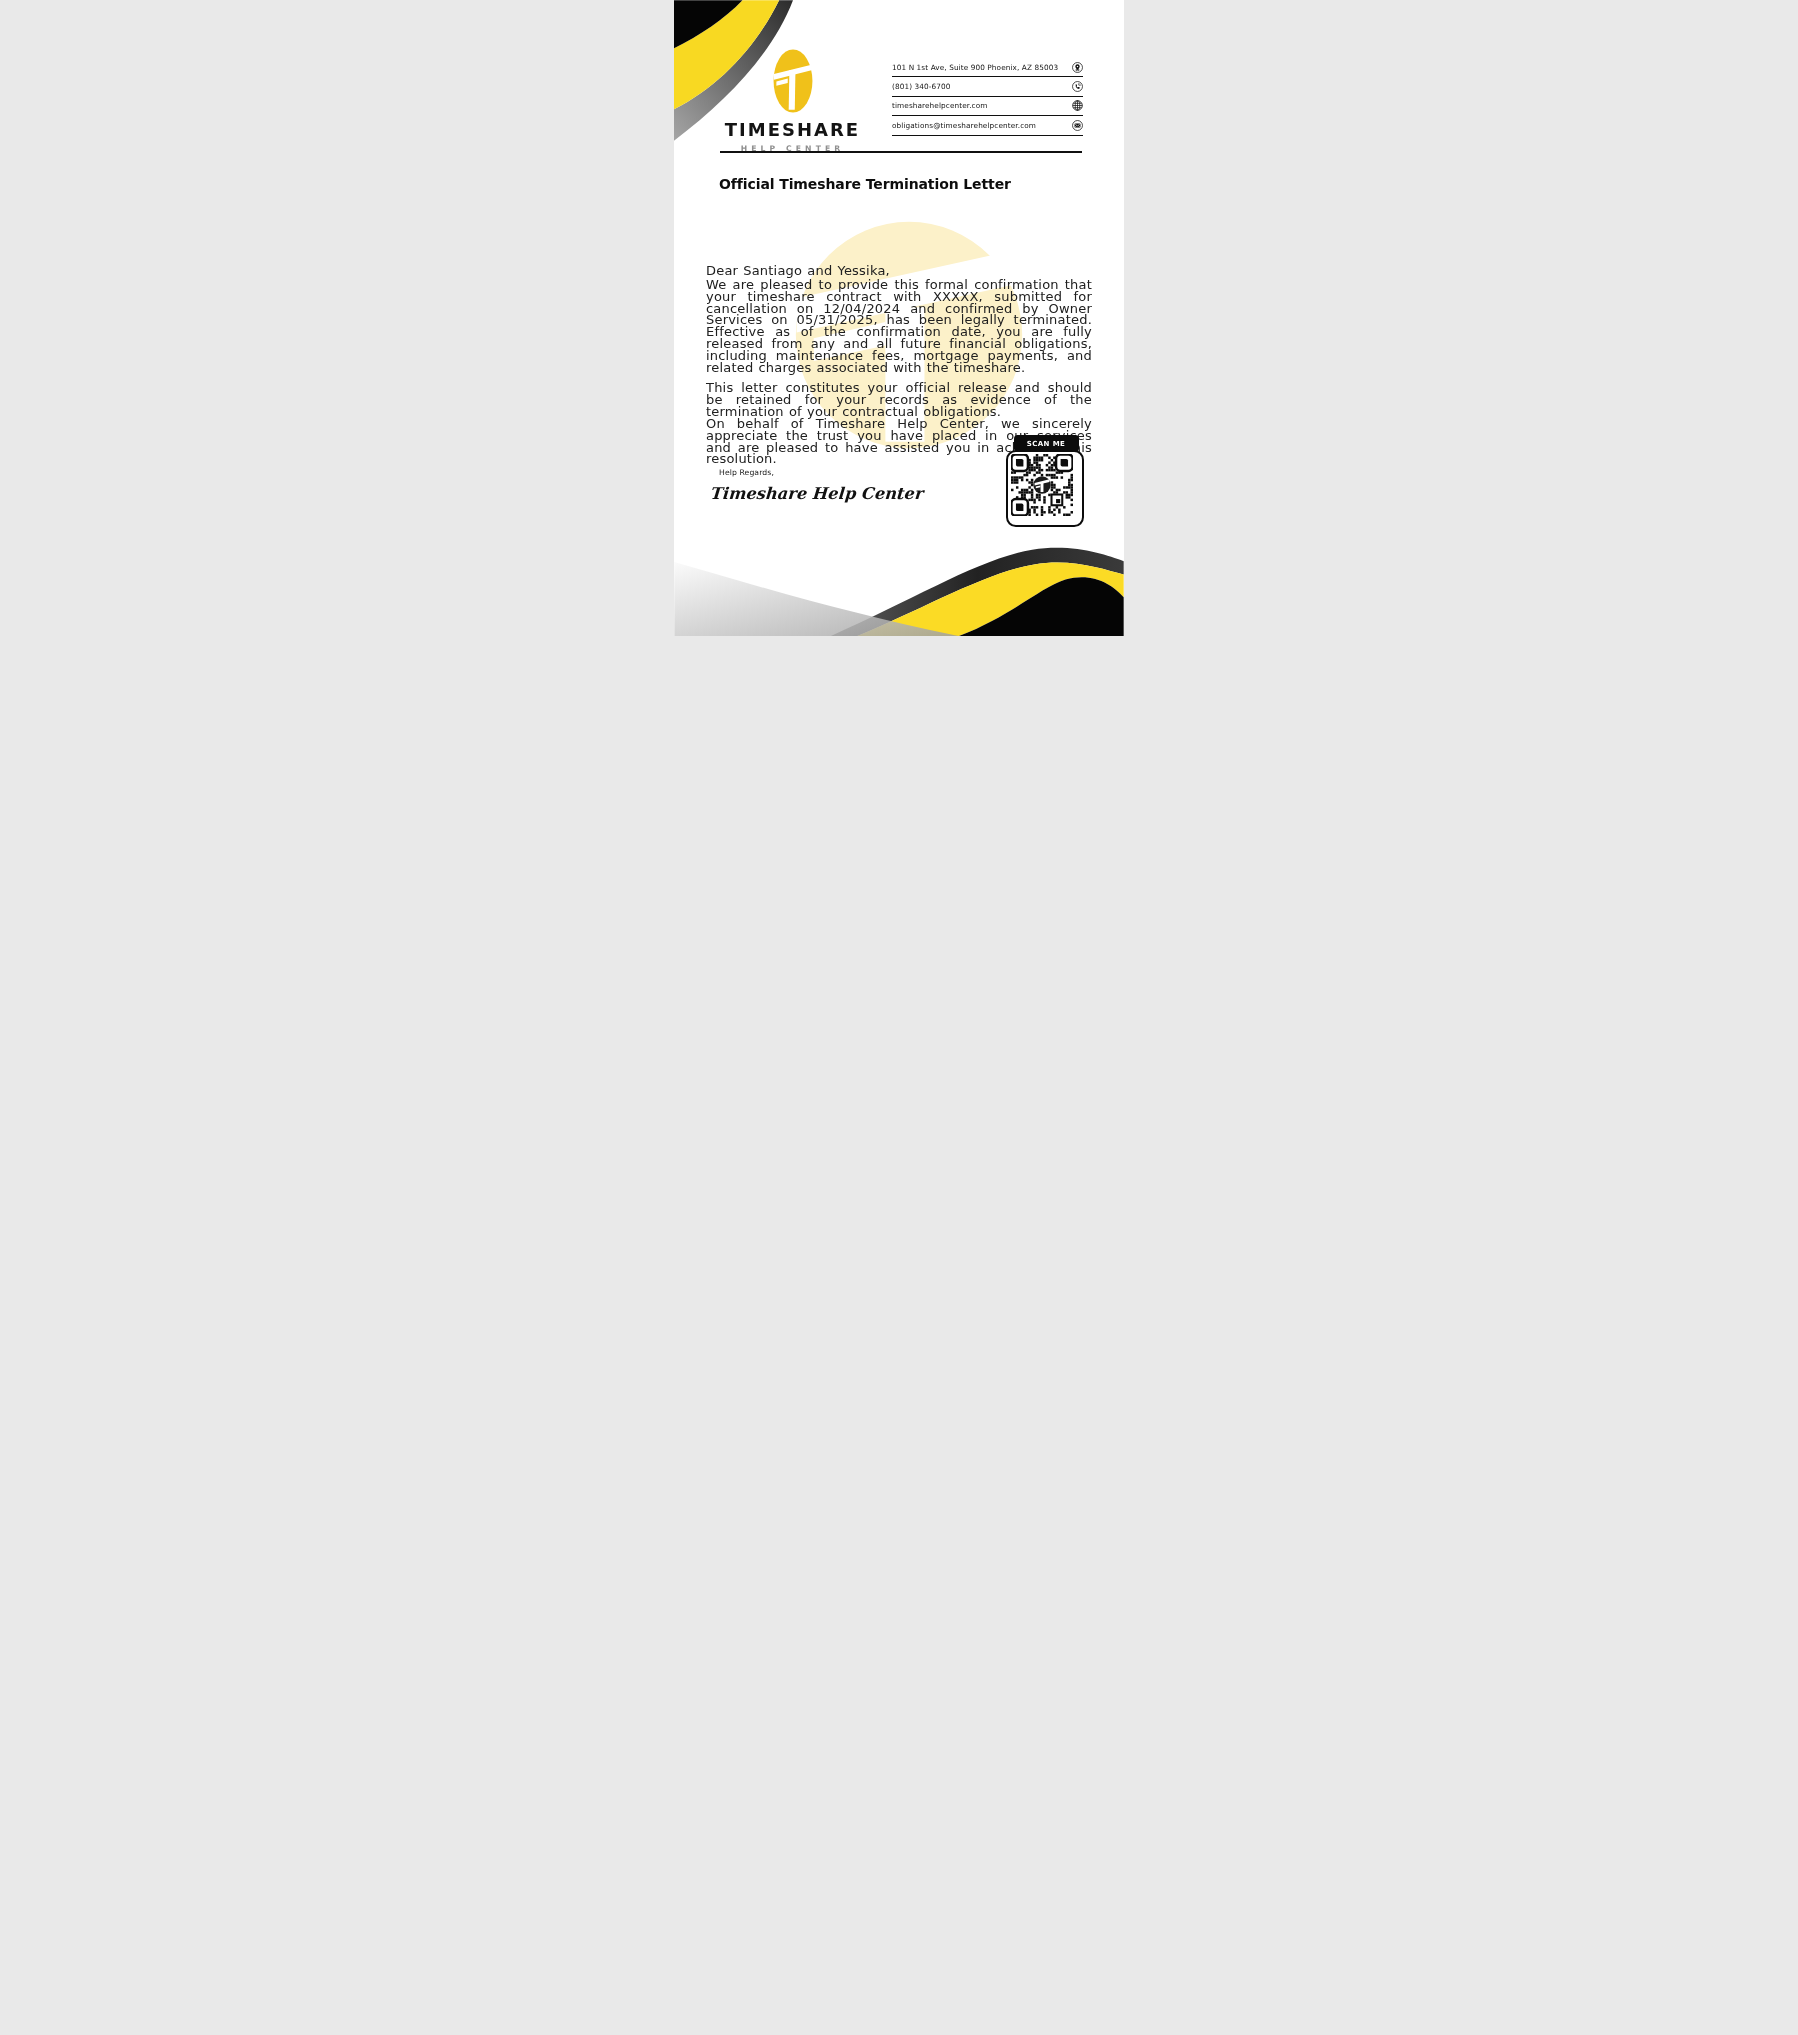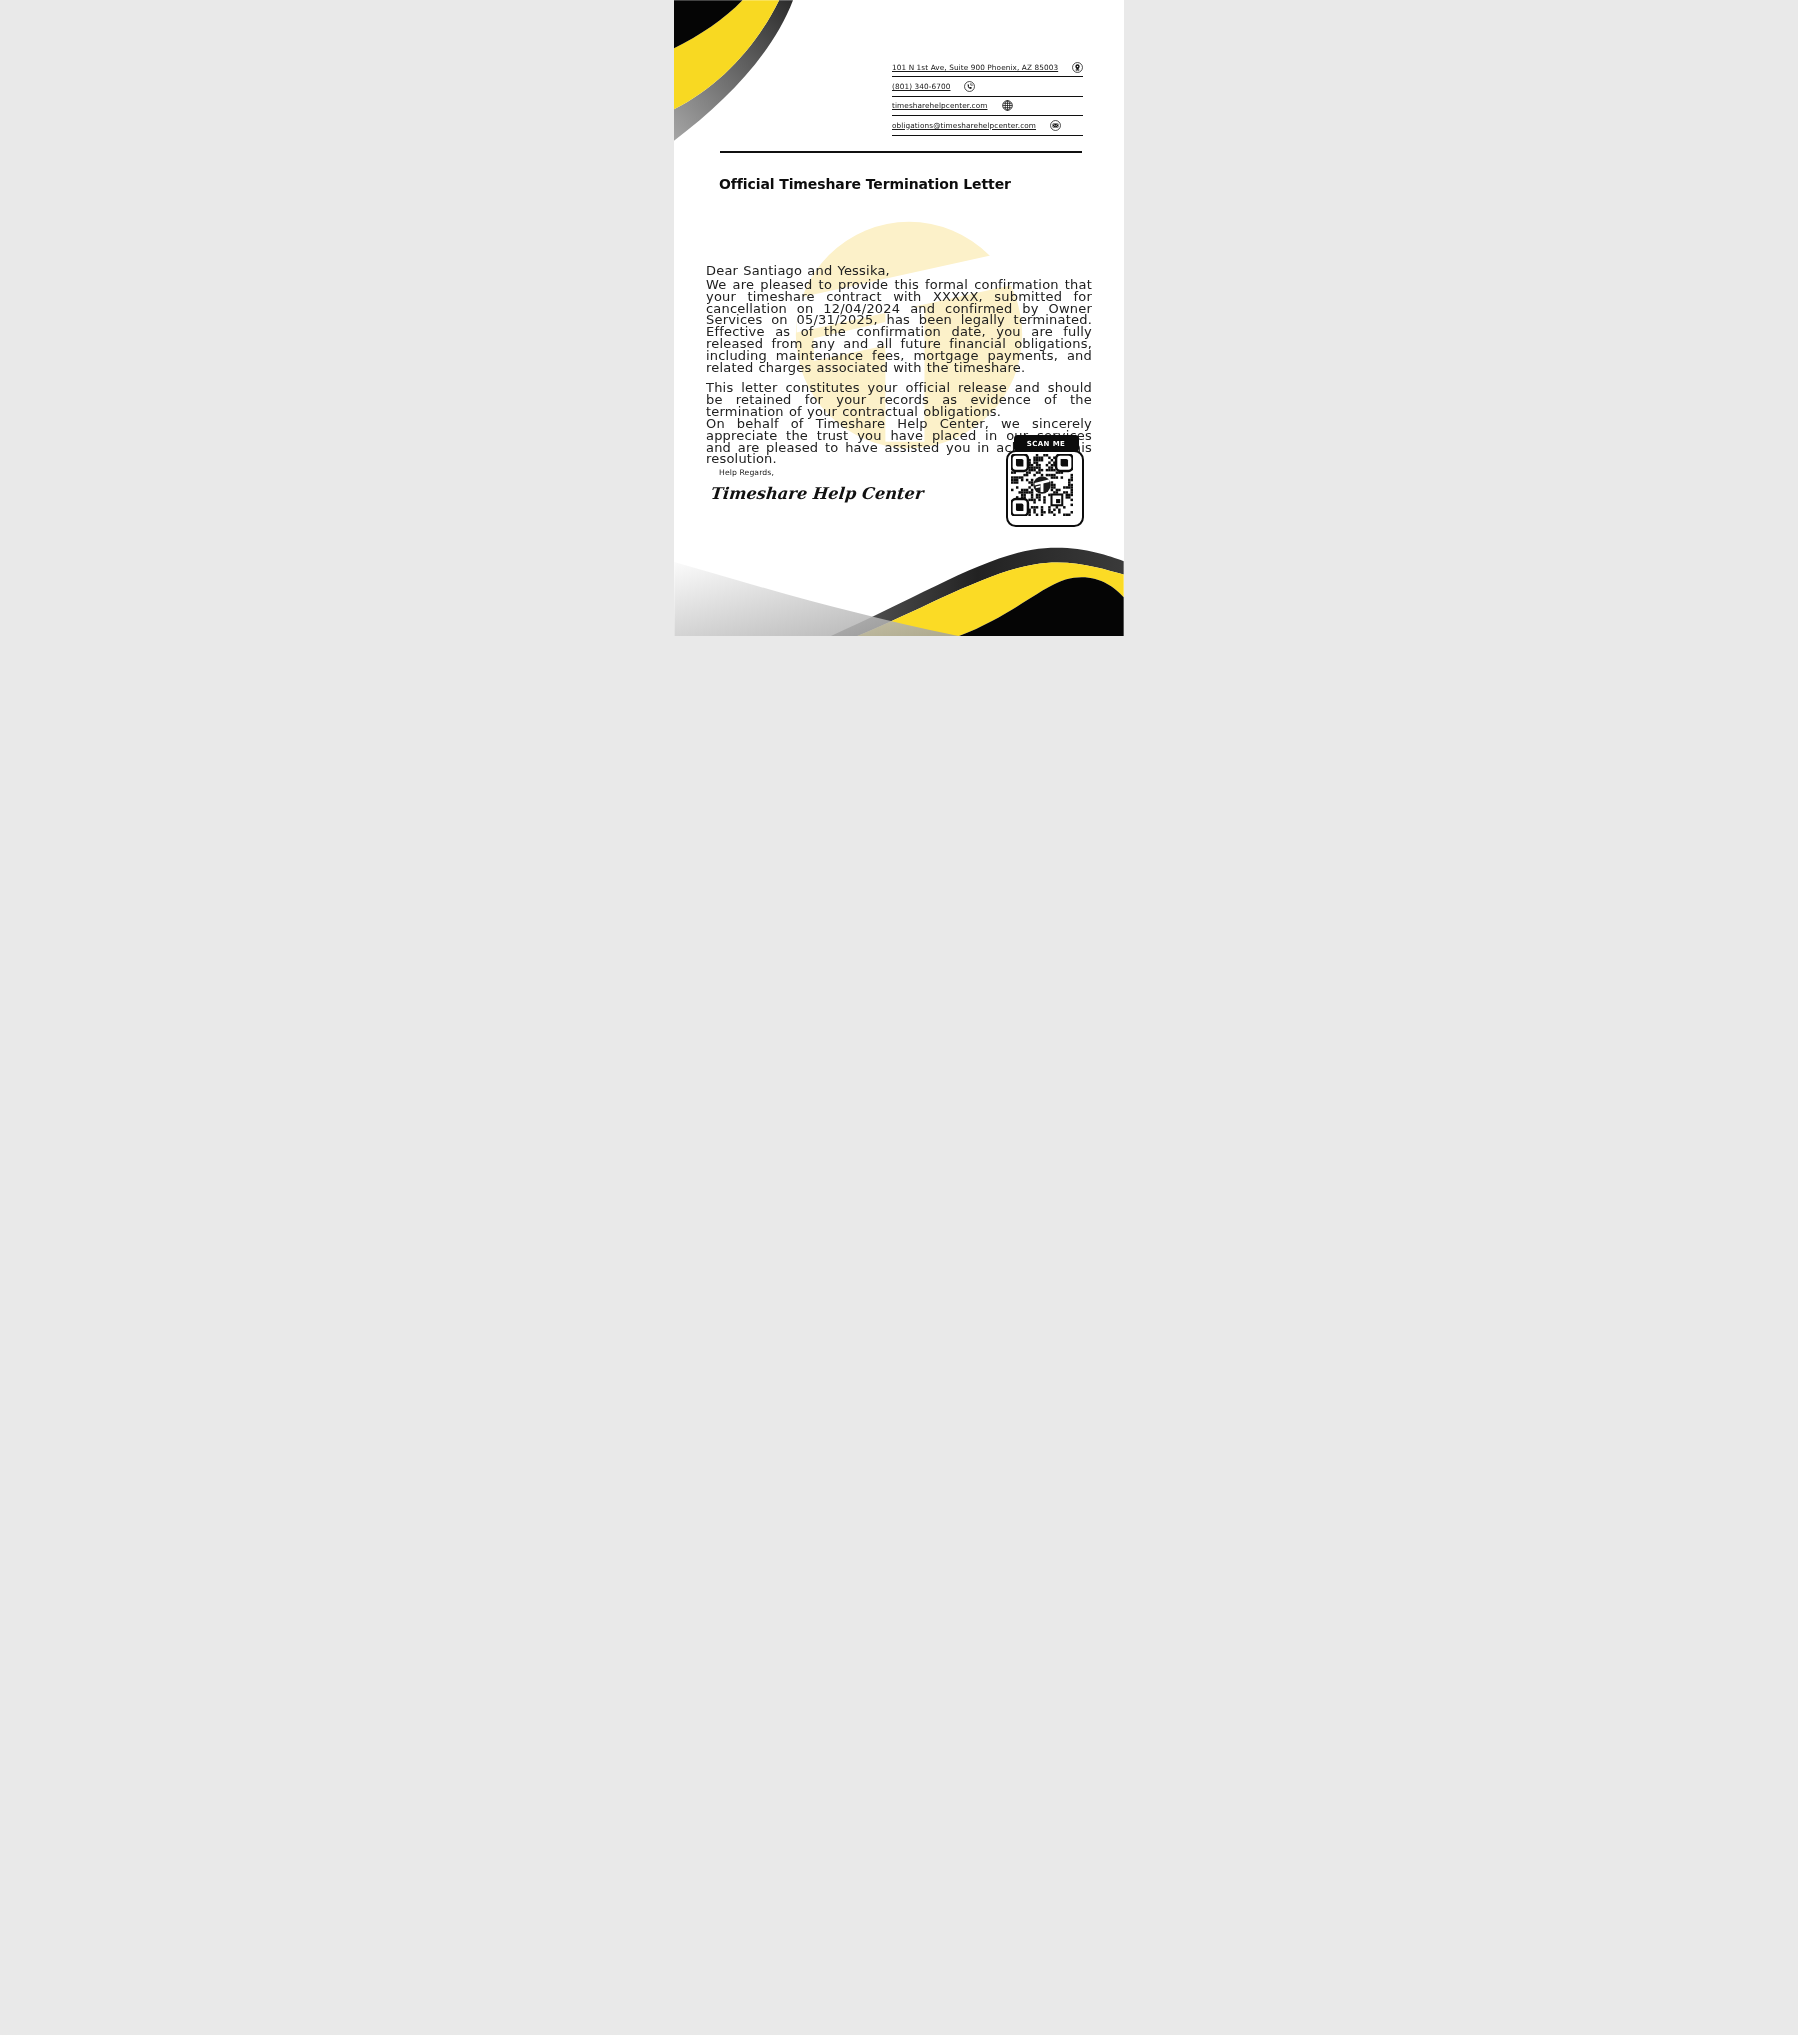--- a/index.html
+++ b/index.html
@@ -21,22 +21,22 @@
     font-size:18px;font-weight:bold;letter-spacing:2px;color:#141414;
     white-space:nowrap;
   }
   .brand-bottom{
     margin-top:4.1px;
     font-size:7.7px;font-weight:bold;letter-spacing:4.1px;color:#8f8f8f;
     white-space:nowrap;
   }
   .contact-block{position:absolute;left:218px;top:58px;width:191px;}
   .contact-row{
-    display:flex;align-items:center;justify-content:flex-start;gap:14px;
-    padding:3.7px 0;border-bottom:1.2px solid #101010;text-decoration:underline;
+    display:flex;align-items:center;justify-content:space-between;gap:14px;
+    padding:3.7px 0;border-bottom:1.2px solid #101010;
   }
   .contact-text{font-size:7.3px;letter-spacing:0.1px;color:#161616;white-space:nowrap;}
   .contact-icon{flex:0 0 auto;width:11px;height:11px;}
   .header-rule{
     position:absolute;left:46px;top:151px;width:362px;height:1.6px;background:#101010;
   }
   
   .doc-title{
     position:absolute;left:45px;top:176px;width:366px;
     font-size:14px;font-weight:bold;letter-spacing:-0.1px;color:#0d0d0d;
@@ -103,20 +103,32 @@
 
   <svg class="abs watermark" width="228" height="228" viewBox="0 0 560 560">
     <circle cx="280" cy="280" r="278" fill="#FCF1C9"></circle>
     <g fill="#ffffff">
       <polygon points="4,190 556,68 556,152 4,274"></polygon>
       <polygon points="46,288 222,248 222,306 46,344"></polygon>
       <rect x="222" y="212" width="96" height="330"></rect>
     </g>
   </svg>
 
+  <div class="logo-block">
+    <svg class="logo-mark" width="40" height="64" viewBox="0 0 98 158">
+      <ellipse cx="49" cy="79" rx="48" ry="78" fill="#F0C11A"></ellipse>
+      <g fill="#ffffff">
+        <polygon points="2,62 97,38 97,52 2,76"></polygon>
+        <polygon points="8,80 36,73 36,84 8,91"></polygon>
+        <rect x="41" y="52" width="15" height="98" transform="skewX(-1)"></rect>
+      </g>
+    </svg>
+    <div class="brand-top">TIMESHARE</div>
+    <div class="brand-bottom">HELP CENTER</div>
+  </div>
 
   <div class="contact-block">
     <div class="contact-row">
       <span class="contact-text">101 N 1st Ave, Suite 900 Phoenix, AZ 85003</span>
       <svg class="contact-icon" viewBox="0 0 27 27">
         <circle cx="13.5" cy="13.5" r="12.2" fill="none" stroke="#0e0e0e" stroke-width="1.8"></circle>
         <ellipse cx="13.5" cy="19.6" rx="5" ry="1.7" fill="none" stroke="#0e0e0e" stroke-width="1.4"></ellipse>
         <path d="M13.5 5.8c-2.9 0-5.2 2.3-5.2 5.2 0 3.9 5.2 8.6 5.2 8.6s5.2-4.7 5.2-8.6c0-2.9-2.3-5.2-5.2-5.2z" fill="#0e0e0e"></path>
         <circle cx="13.5" cy="11" r="1.9" fill="#ffffff"></circle>
       </svg>

